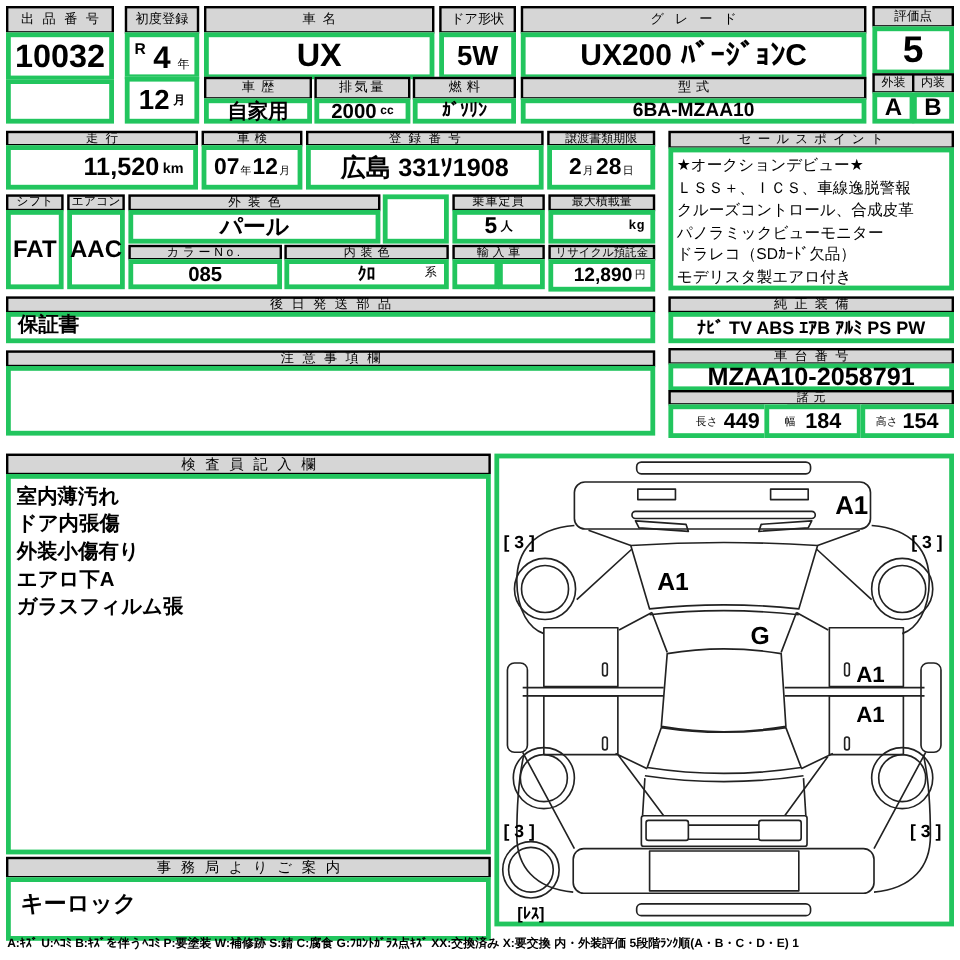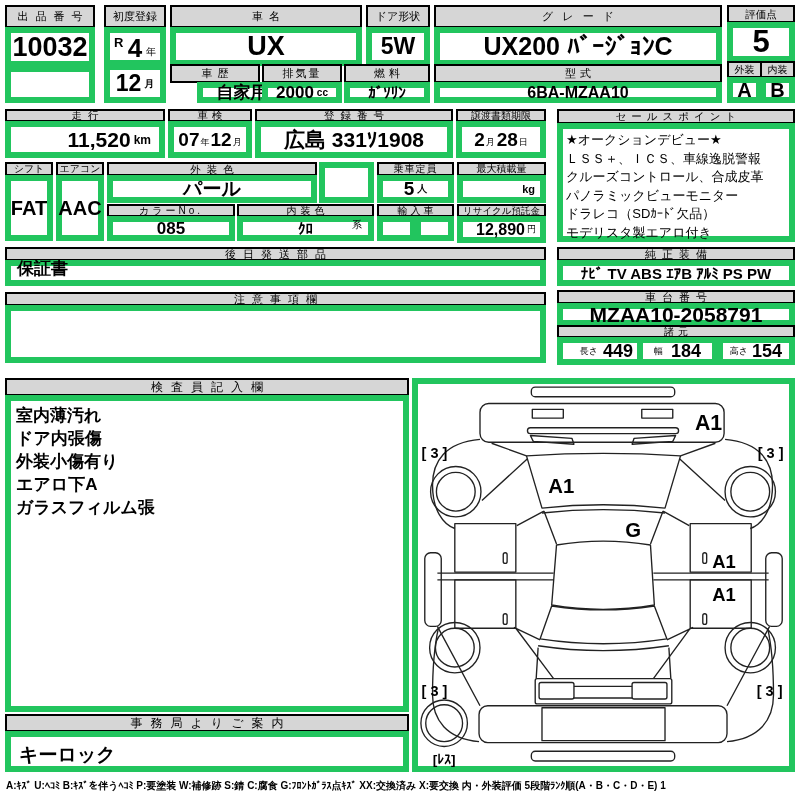--- a/index.html
+++ b/index.html
@@ -1,20 +1,20 @@
 <!DOCTYPE html>
 <html><head>
 <meta charset="utf-8">
 <style>
   html,body{margin:0;padding:0;background:#fff;}
   body{font-family:"Liberation Sans","DejaVu Sans",sans-serif;color:#000;}
   .sheet{position:relative;width:800px;height:800px;background:#fff;overflow:hidden;}
   .hd{position:absolute;background:#d6d6d6;border:2px solid #000;box-sizing:border-box;
       display:flex;align-items:center;justify-content:center;font-size:11px;line-height:1;}
-  .bx{position:absolute;border:6px solid #22c55e;box-sizing:border-box;background:#fff;
+  .bx{position:absolute;border:4px solid #22c55e;box-sizing:border-box;background:#fff;
       display:flex;align-items:center;justify-content:center;}
   .b{font-weight:bold;}
   .unit{font-size:10px;font-weight:bold;margin-left:3px;}
   .left{justify-content:flex-start;}
   .right{justify-content:flex-end;}
   .col{flex-direction:column;align-items:stretch;justify-content:flex-start;}
   .salesline{font-size:13px;font-weight:normal;line-height:18.5px;white-space:nowrap;}
   .inspline{font-size:17px;font-weight:bold;line-height:23px;}
   svg text{font-family:"Liberation Sans","DejaVu Sans",sans-serif;}
   .footer{position:absolute;left:6px;top:779px;width:792px;font-size:10px;
@@ -64,21 +64,21 @@
   <div class="hd" style="left:727px;top:61px;width:35px;height:17px;font-size:10px;">外装</div>
   <div class="hd" style="left:760px;top:61px;width:35px;height:17px;font-size:10px;">内装</div>
   <div class="bx" style="left:727px;top:77px;width:35px;height:26px;font-size:20px;">
       <span class="b">A</span>
     </div>
   <div class="bx" style="left:760px;top:77px;width:35px;height:26px;font-size:20px;">
       <span class="b">B</span>
     </div>
 
   <div class="hd" style="left:170px;top:64px;width:90px;height:19px;letter-spacing:5px;text-indent:5px;">車歴</div>
-  <div class="bx" style="left:170px;top:82px;width:90px;height:21px;font-size:17px;margin-left:27px;">
+  <div class="bx" style="left:170px;top:82px;width:90px;height:21px;font-size:17px;">
       <span class="b">自家用</span>
     </div>
 
   <div class="hd" style="left:262px;top:64px;width:80px;height:19px;letter-spacing:2px;">排気量</div>
   <div class="bx" style="left:262px;top:82px;width:80px;height:21px;">
     <span class="b" style="font-size:17px;">2000</span>
     <span class="unit">cc</span>
   </div>
 
   <div class="hd" style="left:344px;top:64px;width:86px;height:19px;letter-spacing:4px;text-indent:4px;">燃料</div>
@@ -144,21 +144,21 @@
   <div class="bx" style="left:319px;top:162px;width:55px;height:41px;"></div>
 
   <div class="hd" style="left:377px;top:162px;width:77px;height:14px;font-size:10px;letter-spacing:1px;">乗車定員</div>
   <div class="bx" style="left:377px;top:175px;width:77px;height:28px;">
     <span class="b" style="font-size:19px;">5</span>
     <span class="unit">人</span>
   </div>
 
   <div class="hd" style="left:457px;top:162px;width:89px;height:14px;font-size:10px;">最大積載量</div>
   <div class="bx right" style="left:457px;top:175px;width:89px;height:28px;padding-right:5px;">
-      <span style="font-size:11px;font-weight:bold;">kg</span>
+      <span style="font-size:11px;font-weight:bold;font-family:Liberation Mono, monospace;">kg</span>
     </div>
 
   <div class="hd" style="left:107px;top:204px;width:128px;height:13px;letter-spacing:3px;font-size:10px;">カラーNo.</div>
   <div class="bx" style="left:107px;top:216px;width:128px;height:25px;font-size:17px;">
       <span class="b">085</span>
     </div>
 
   <div class="hd" style="left:237px;top:204px;width:137px;height:13px;letter-spacing:4px;text-indent:4px;font-size:10px;">内装色</div>
   <div class="bx" style="left:237px;top:216px;width:137px;height:25px;position:absolute;">
     <span class="b" style="font-size:15px;">ｸﾛ</span>
@@ -211,21 +211,21 @@
   <div class="hd" style="left:5px;top:378px;width:404px;height:18px;letter-spacing:8px;text-indent:8px;font-size:12px;">検査員記入欄</div>
   <div class="bx col" style="left:5px;top:395px;width:404px;height:317px;padding:3px 5px;">
       <div class="inspline">室内薄汚れ</div>
       <div class="inspline">ドア内張傷</div>
       <div class="inspline">外装小傷有り</div>
       <div class="inspline">エアロ下A</div>
       <div class="inspline">ガラスフィルム張</div>
     </div>
 
   <div class="hd" style="left:5px;top:714px;width:404px;height:18px;letter-spacing:8px;text-indent:8px;font-size:12px;">事務局よりご案内</div>
-  <div class="bx left" style="left:5px;top:731px;width:404px;height:41px;padding-left:8px;font-size:19px;align-items:flex-start;padding-top:5px;">
+  <div class="bx left" style="left:5px;top:731px;width:404px;height:53px;padding-left:8px;font-size:19px;align-items:flex-start;padding-top:5px;">
       <span class="b">キーロック</span>
     </div>
 
   <div class="bx" style="left:412px;top:378px;width:383px;height:394px;">
     <svg viewBox="0 0 383 394" width="379" height="390">
       <g fill="none" stroke="#222" stroke-width="1.4" stroke-linejoin="round">
 
         <rect x="117" y="3" width="148" height="10" rx="4"></rect>
 
         <rect x="64" y="20" width="252" height="40" rx="9"></rect>

